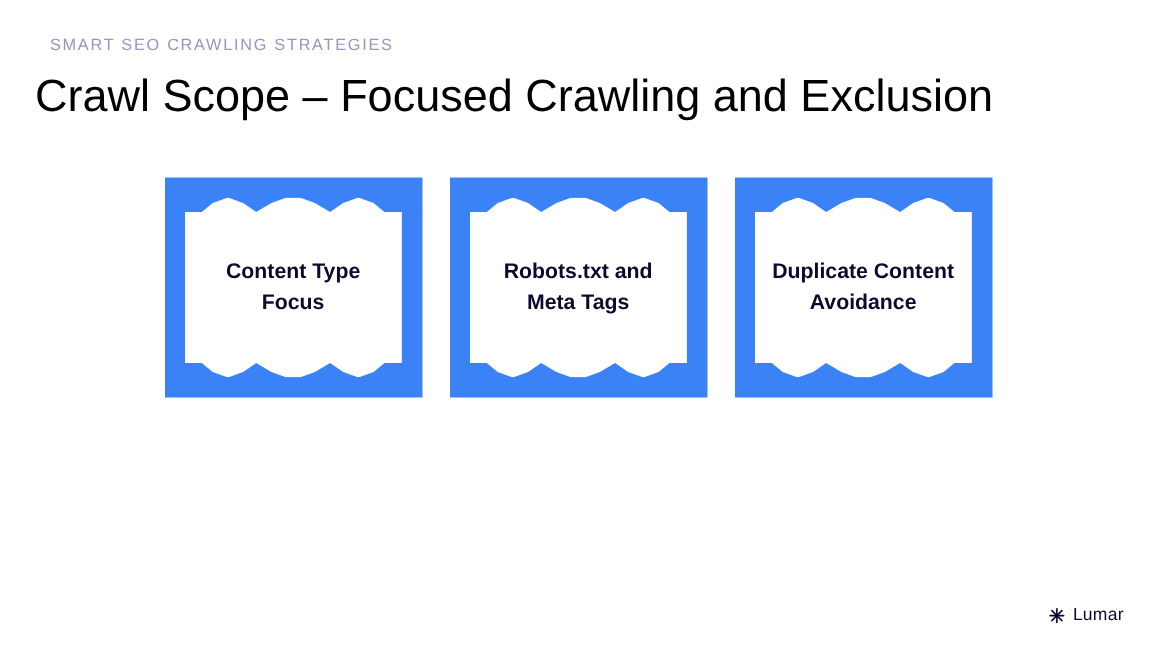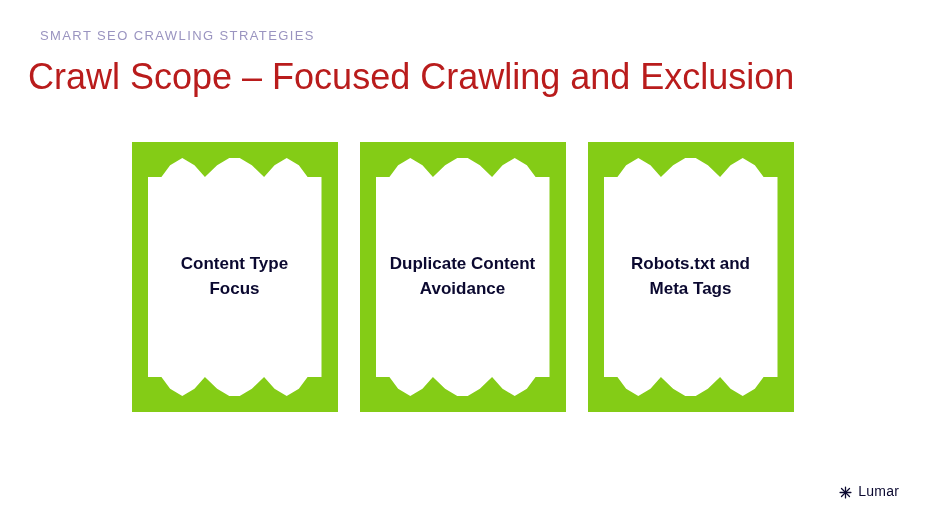--- a/index.html
+++ b/index.html
@@ -13,35 +13,35 @@
     letter-spacing: 1.4px;
     color: #9a94c0;
     text-transform: uppercase;
   }
   .title {
     position: absolute;
     top: 56px;
     left: 28px;
     font-size: 36px;
     font-weight: 500;
-    color: #b91c1c;
+    color: #000000;
   }
   .cards {
     position: absolute;
     top: 142px;
     left: 0;
     width: 925px;
     display: flex;
     justify-content: center;
     gap: 22px;
   }
   .card {
     width: 206px;
-    height: 270px;
-    background: #84cc16;
+    height: 176px;
+    background: #3b82f6;
     padding: 16px;
     display: flex;
     flex-direction: column;
   }
   .card-inner {
     flex: 1;
     background: #ffffff;
     clip-path: polygon(
       0% 8%,
       8% 8%, 13% 3%, 20% 0%, 27% 3%, 33% 8%,
@@ -96,26 +96,26 @@
   <h1 class="title">Crawl Scope – Focused Crawling and Exclusion</h1>
 
   <div class="cards">
     <div class="card">
       <div class="card-inner">
         <div class="card-label">Content Type Focus</div>
       </div>
     </div>
     <div class="card">
       <div class="card-inner">
-        <div class="card-label">Duplicate Content Avoidance</div>
+        <div class="card-label">Robots.txt and Meta Tags</div>
       </div>
     </div>
     <div class="card">
       <div class="card-inner">
-        <div class="card-label">Robots.txt and Meta Tags</div>
+        <div class="card-label">Duplicate Content Avoidance</div>
       </div>
     </div>
   </div>
 
   <div class="brand">
     <span>
       <svg class="brand-icon" viewBox="0 0 24 24" fill="none" stroke="#0b0930" stroke-width="2.4" stroke-linecap="round">
         <line x1="12" y1="2" x2="12" y2="22"></line>
         <line x1="2" y1="12" x2="22" y2="12"></line>
         <line x1="4.6" y1="4.6" x2="19.4" y2="19.4"></line>

